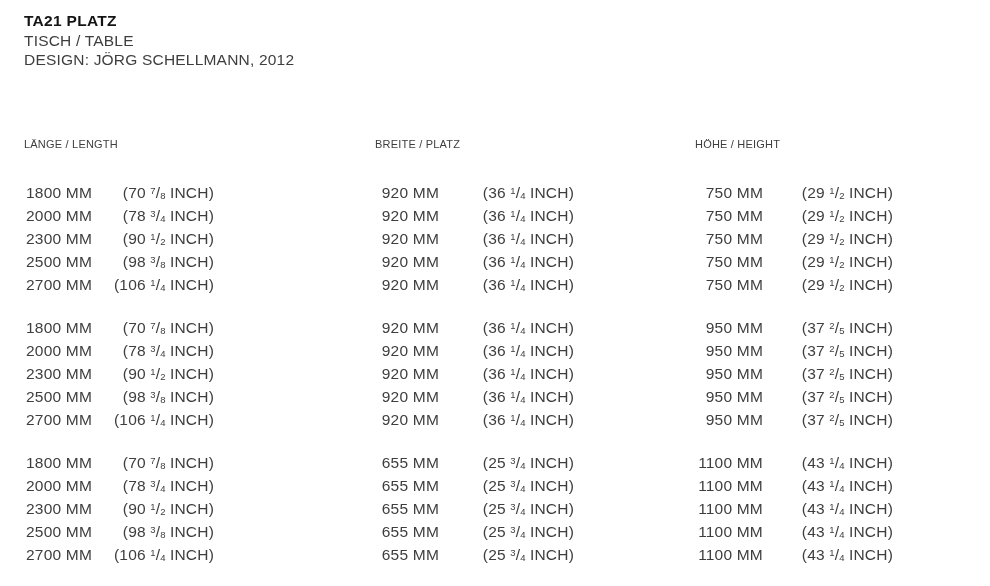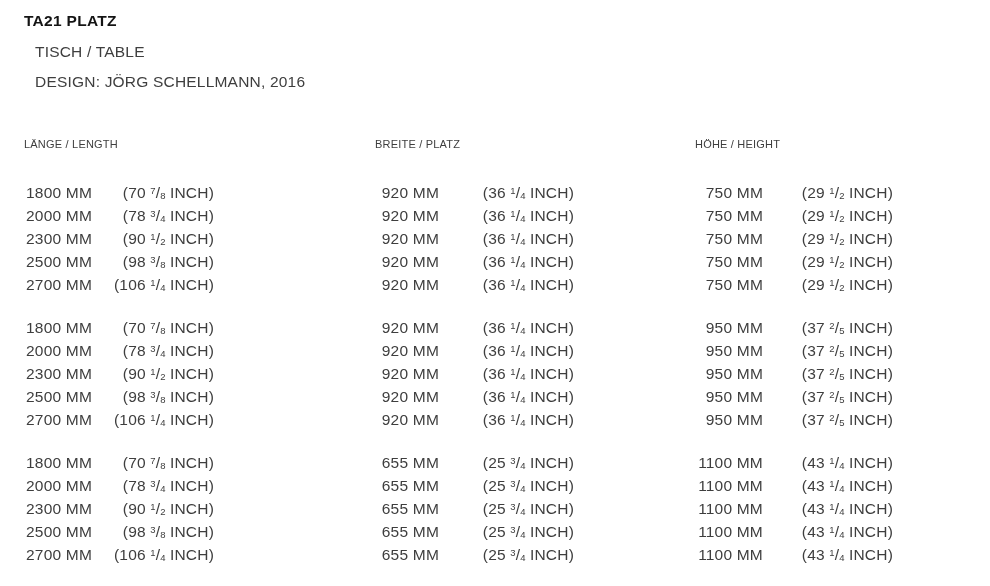--- a/index.html
+++ b/index.html
@@ -8,21 +8,21 @@
     background:var(--background,#ffffff);
     font-family:"Liberation Sans","DejaVu Sans",sans-serif;
     font-size:15.5px;
     color:var(--text,#3e3e3e);
     letter-spacing:0.2px;
     overflow:hidden;
   }
   .page{position:relative;width:990px;height:586px;}
   .product-header{position:absolute;left:24px;top:11px;line-height:19.5px;white-space:nowrap;}
   .product-title{font-size:15.5px;font-weight:700;color:var(--title,#141414);margin:0;letter-spacing:0.3px;}
-  .product-sub{margin:11px;}
+  .product-sub{margin:0;}
   .group{position:absolute;top:136px;white-space:nowrap;}
   .g-length{left:24px;}
   .g-width{left:375px;}
   .g-height{left:695px;}
   .col-header{font-size:11px;font-weight:400;margin:0;line-height:16px;}
   .blocks{margin-top:29px;}
   .block + .block{margin-top:20px;}
   .row{display:grid;height:23px;line-height:23px;}
   .g-length .row{grid-template-columns:68px 122px;}
   .g-width  .row{grid-template-columns:64px 135px;}
@@ -32,21 +32,21 @@
   sub.fd{font-size:9.5px;vertical-align:-1px;line-height:0;letter-spacing:0;}
 </style>
 </head>
 <body style="--background: #ffffff; --text: #3e3e3e; --title: #141414;">
 
 <div class="page">
 
   <header class="product-header">
     <h1 class="product-title">TA21 PLATZ</h1>
     <p class="product-sub">TISCH / TABLE</p>
-    <p class="product-sub">DESIGN: JÖRG SCHELLMANN, 2016</p>
+    <p class="product-sub">DESIGN: JÖRG SCHELLMANN, 2012</p>
   </header>
 
   <section class="group g-length">
     <h2 class="col-header">LÄNGE / LENGTH</h2>
     <div class="blocks">
         <div class="block">
           <div class="row">
             <span class="cell">1800 MM</span>
             <span class="cell">(70 <sup class="fn">7</sup>/<sub class="fd">8</sub> INCH)</span>
           </div>

